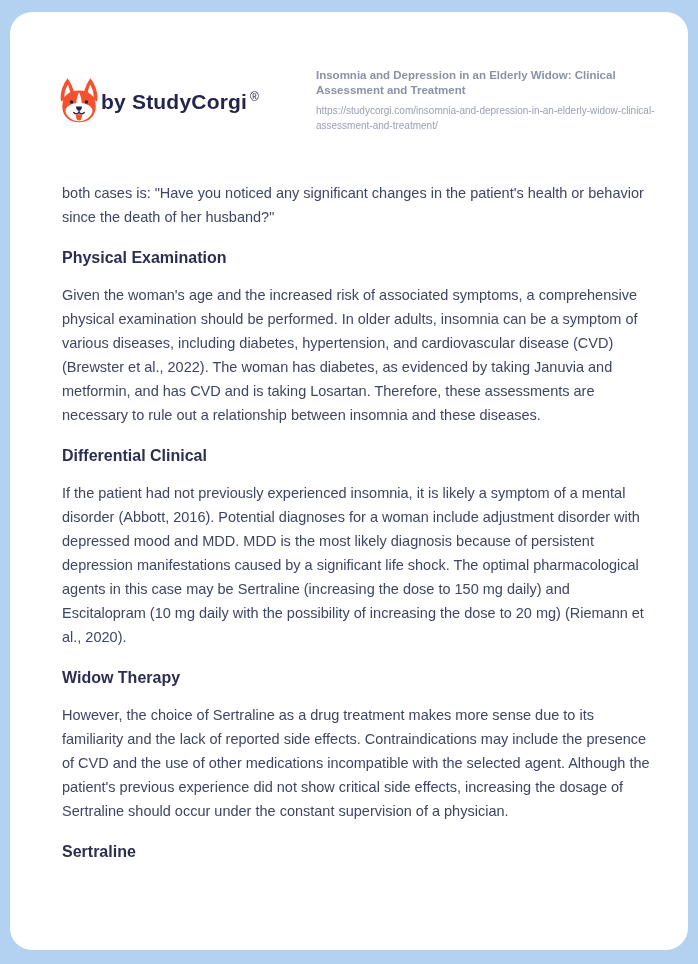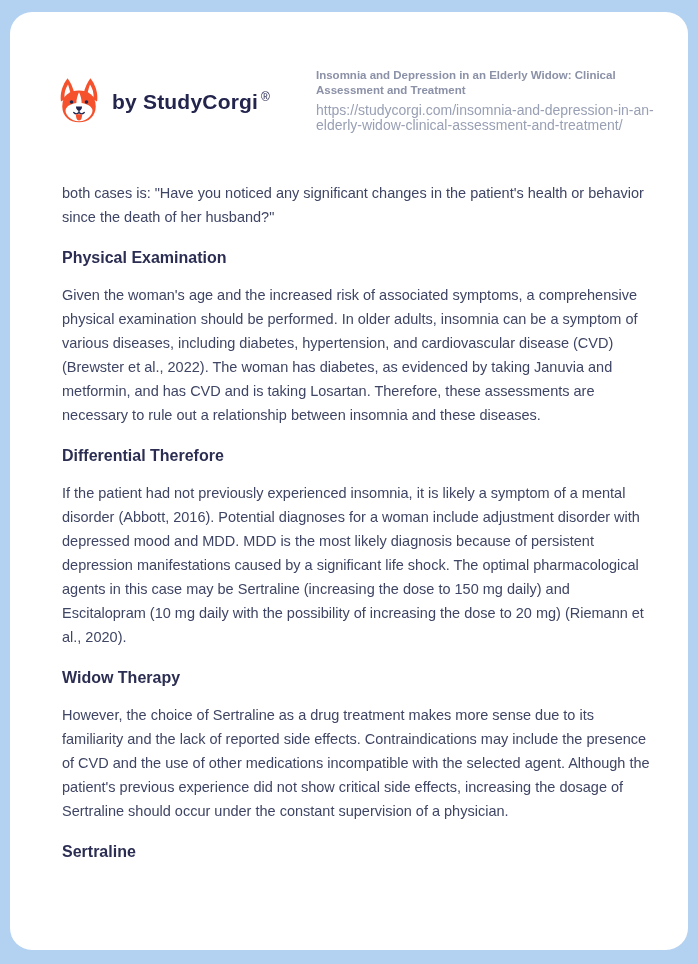--- a/index.html
+++ b/index.html
@@ -24,21 +24,20 @@
     padding: 56px 32px 0 52px;
   }
   .header {
     display: flex;
     justify-content: space-between;
     align-items: flex-start;
   }
   .brand {
     display: flex;
     align-items: center;
-    gap: 11px;
     margin-left: -5px;
     margin-top: 9px;
   }
   .logo svg { display: block; }
   .brand-name {
     font-size: 21px;
     font-weight: 700;
     color: #23254d;
     letter-spacing: 0.2px;
     white-space: nowrap;
@@ -52,21 +51,21 @@
     width: 340px;
     text-align: left;
   }
   .doc-title {
     font-size: 11.5px;
     line-height: 15px;
     font-weight: 700;
     color: #8b91a7;
   }
   .doc-url {
-    font-size: 14px;
+    font-size: 10px;
     line-height: 15px;
     font-weight: 400;
     color: #99a0b4;
     margin-top: 5px;
   }
   .article { margin-top: 48px; }
   .para {
     font-size: 14.5px;
     line-height: 24px;
     color: #3f4564;
@@ -123,21 +122,21 @@
 
     <main class="article">
       <p class="para">both cases is: "Have you noticed any significant changes in the patient's health or behavior since the death of her husband?"</p>
 
       <section>
         <h2>Physical Examination</h2>
         <p class="para">Given the woman's age and the increased risk of associated symptoms, a comprehensive physical examination should be performed. In older adults, insomnia can be a symptom of various diseases, including diabetes, hypertension, and cardiovascular disease (CVD) (Brewster et al., 2022). The woman has diabetes, as evidenced by taking Januvia and metformin, and has CVD and is taking Losartan. Therefore, these assessments are necessary to rule out a relationship between insomnia and these diseases.</p>
       </section>
 
       <section>
-        <h2>Differential Therefore</h2>
+        <h2>Differential Clinical</h2>
         <p class="para">If the patient had not previously experienced insomnia, it is likely a symptom of a mental disorder (Abbott, 2016). Potential diagnoses for a woman include adjustment disorder with depressed mood and MDD. MDD is the most likely diagnosis because of persistent depression manifestations caused by a significant life shock. The optimal pharmacological agents in this case may be Sertraline (increasing the dose to 150 mg daily) and Escitalopram (10 mg daily with the possibility of increasing the dose to 20 mg) (Riemann et al., 2020).</p>
       </section>
 
       <section>
         <h2>Widow Therapy</h2>
         <p class="para">However, the choice of Sertraline as a drug treatment makes more sense due to its familiarity and the lack of reported side effects. Contraindications may include the presence of CVD and the use of other medications incompatible with the selected agent. Although the patient's previous experience did not show critical side effects, increasing the dosage of Sertraline should occur under the constant supervision of a physician.</p>
       </section>
 
       <section>
         <h2>Sertraline</h2>

